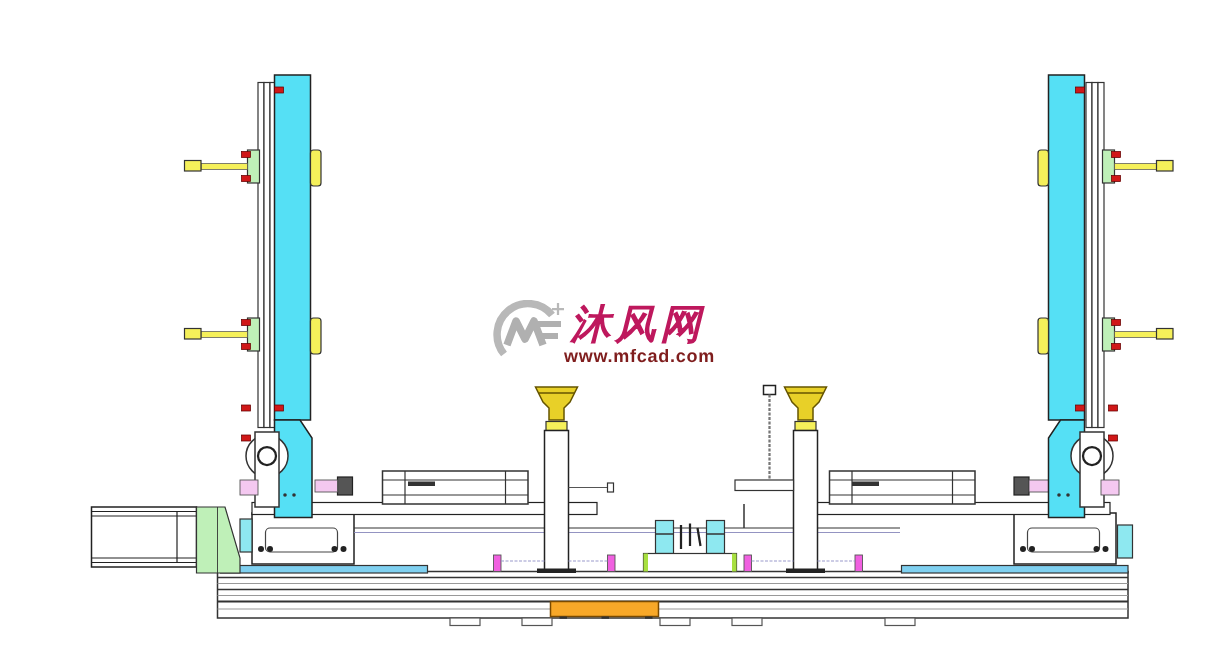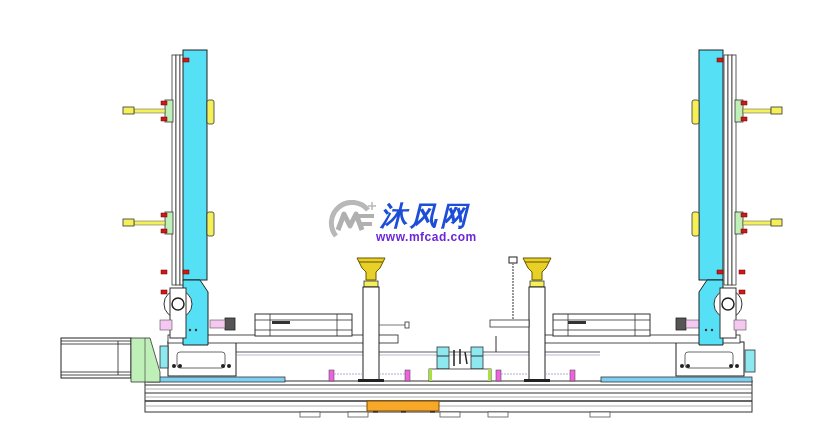--- a/index.html
+++ b/index.html
@@ -1,20 +1,20 @@
 <!DOCTYPE html>
 <html><head>
 <meta charset="utf-8">
 <style>
   html, body { margin: 0; padding: 0; background: #ffffff; }
   body { width: 820px; height: 448px; overflow: hidden; position: relative; font-family: "Liberation Sans", sans-serif; }
   #canvas { position: absolute; left: 0; top: 0; width: 820px; height: 448px; }
   .wm { position: absolute; left: 328px; top: 196px; width: 170px; height: 52px; }
-  .wm-title { position: absolute; left: 52px; top: 2px; font-size: 27px; font-weight: bold; font-style: italic; color: #1d4ed8; letter-spacing: 3px; font-family: "DejaVu Sans", sans-serif; }
-  .wm-url { position: absolute; left: 48px; top: 34px; font-size: 12px; font-weight: bold; color: #6d28d9; letter-spacing: 0.5px; font-family: "Liberation Sans", sans-serif; }
+  .wm-title { position: absolute; left: 52px; top: 2px; font-size: 27px; font-weight: bold; font-style: italic; color: #be185d; letter-spacing: 3px; font-family: "DejaVu Sans", sans-serif; }
+  .wm-url { position: absolute; left: 48px; top: 34px; font-size: 12px; font-weight: bold; color: #7f1d1d; letter-spacing: 0.5px; font-family: "Liberation Sans", sans-serif; }
   .wm-logo { position: absolute; left: 0; top: 4px; width: 50px; height: 44px; }
 </style>
 </head>
 <body>
 
 <svg id="canvas" viewBox="0 0 820 448" xmlns="http://www.w3.org/2000/svg">
   <defs>
     <g id="bolt">
       <rect x="-3" y="-2" width="6" height="4" fill="#d01818" stroke="#600" stroke-width="0.5"></rect>
     </g>

